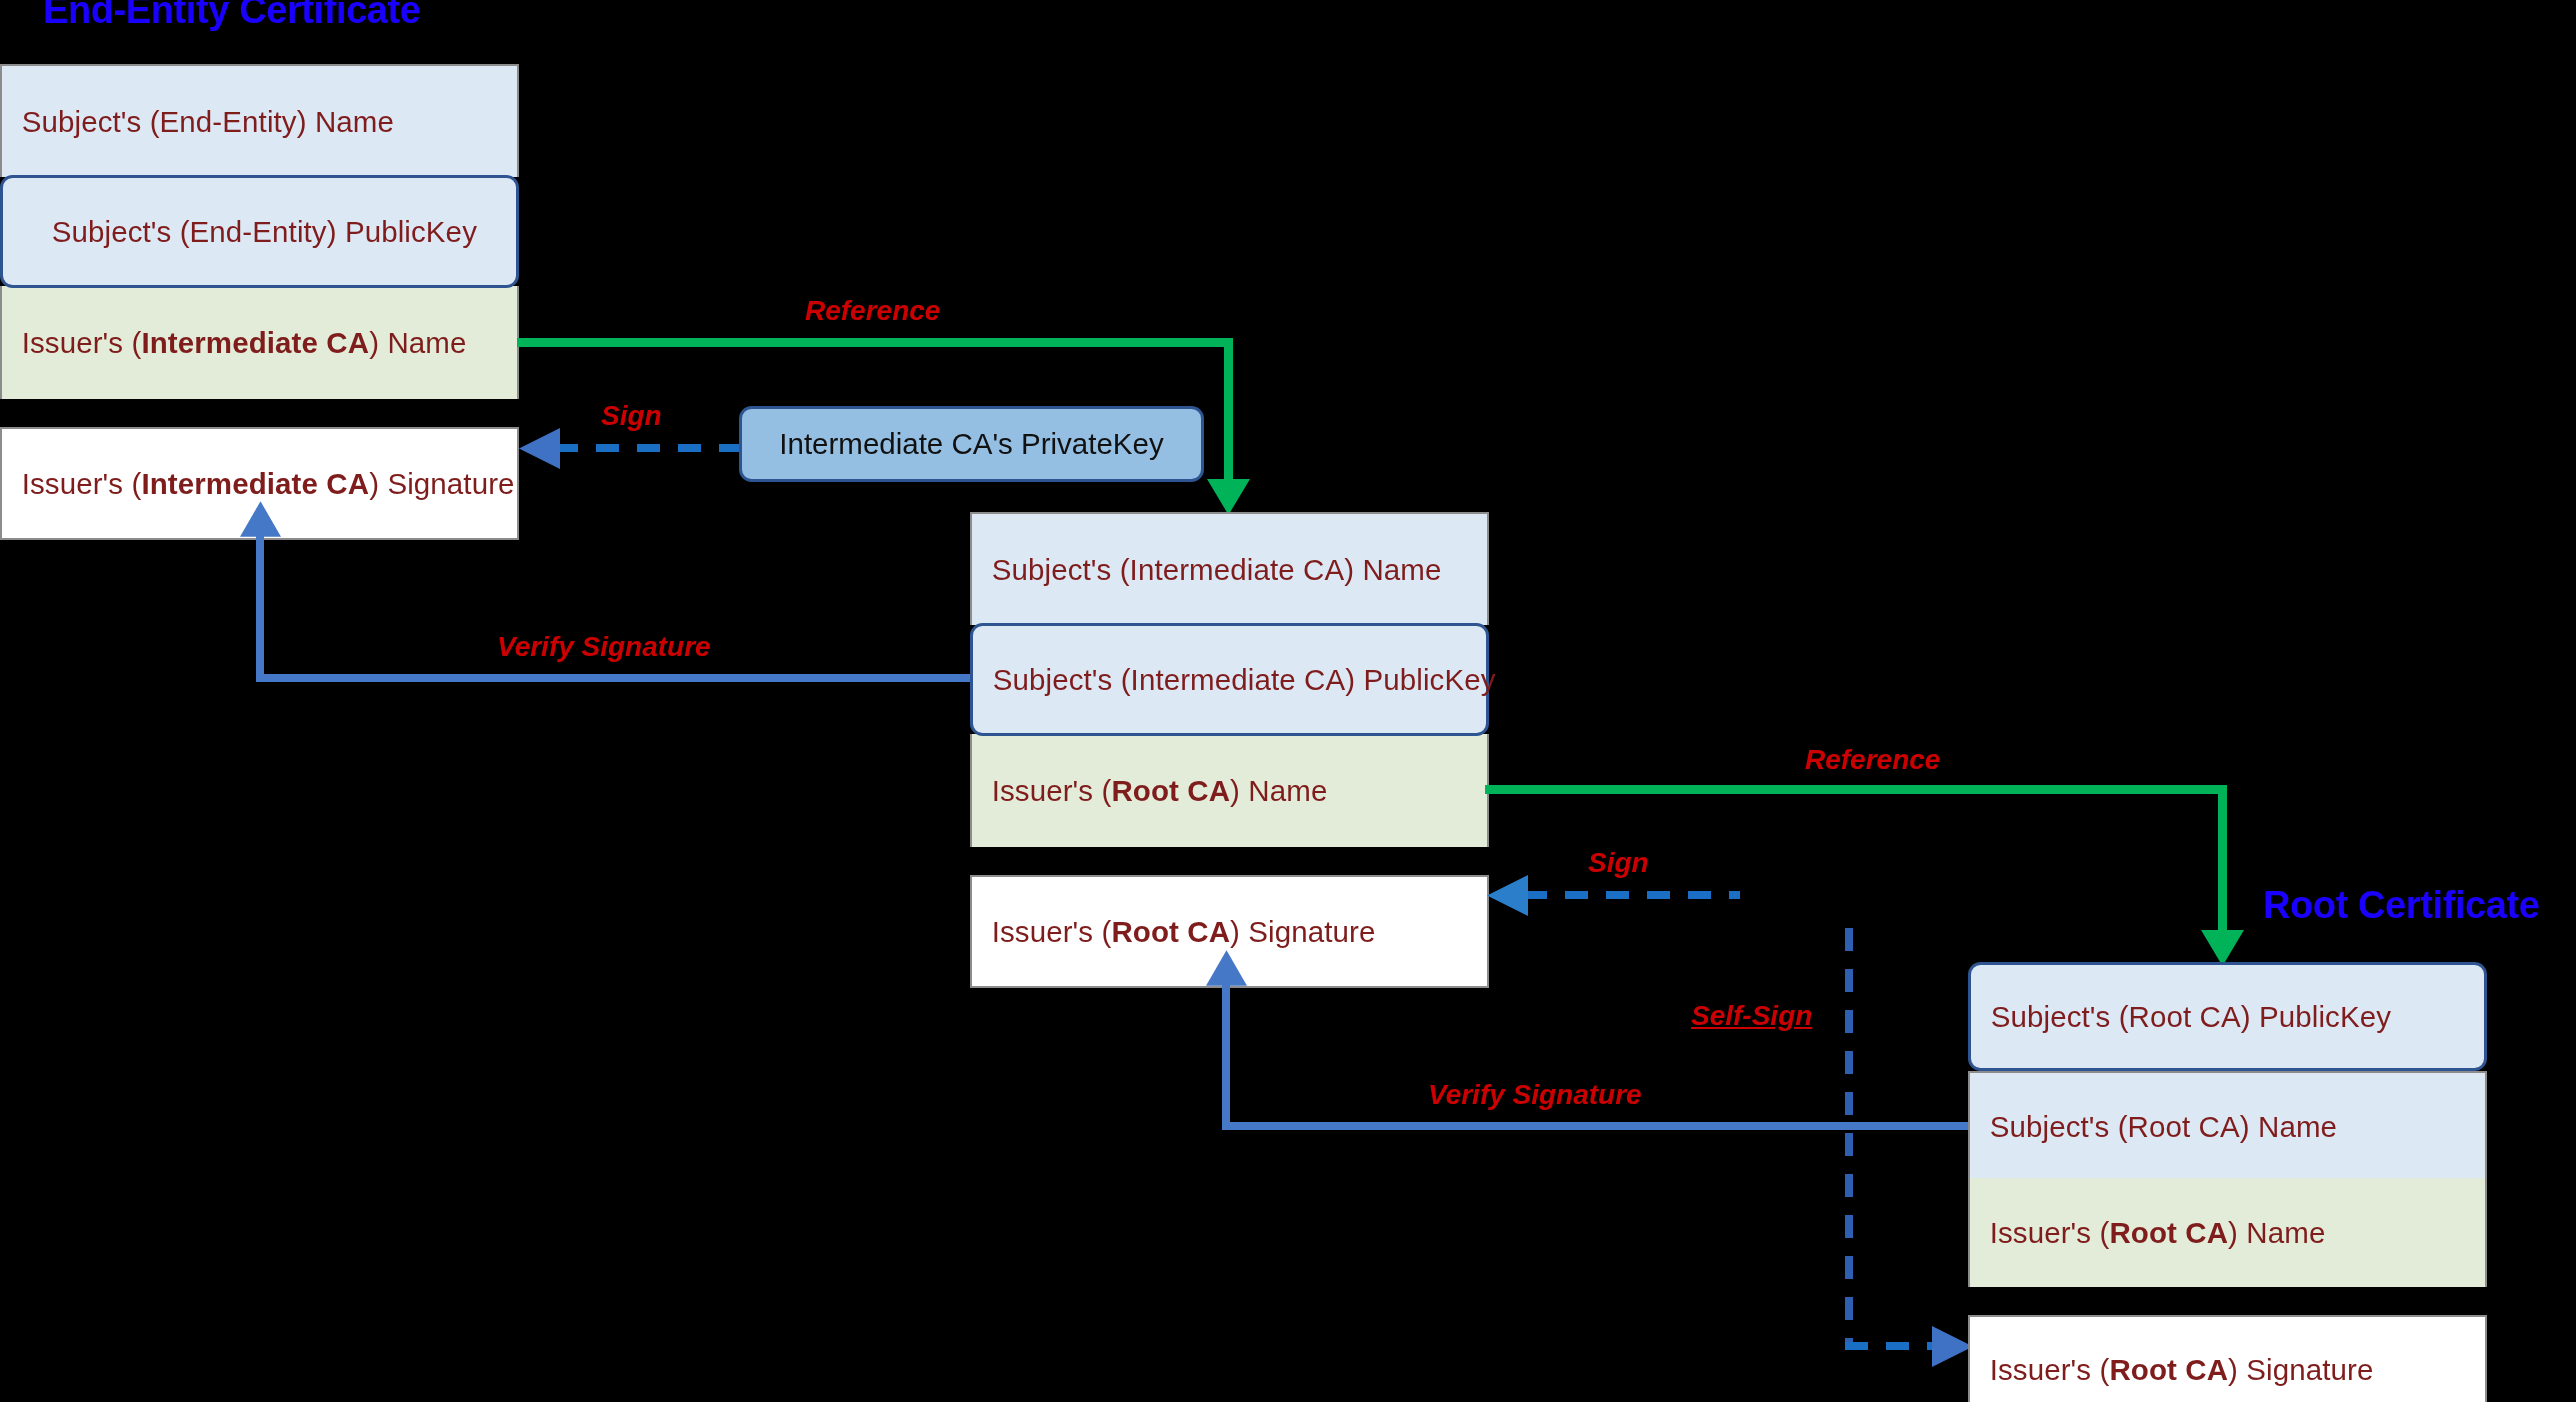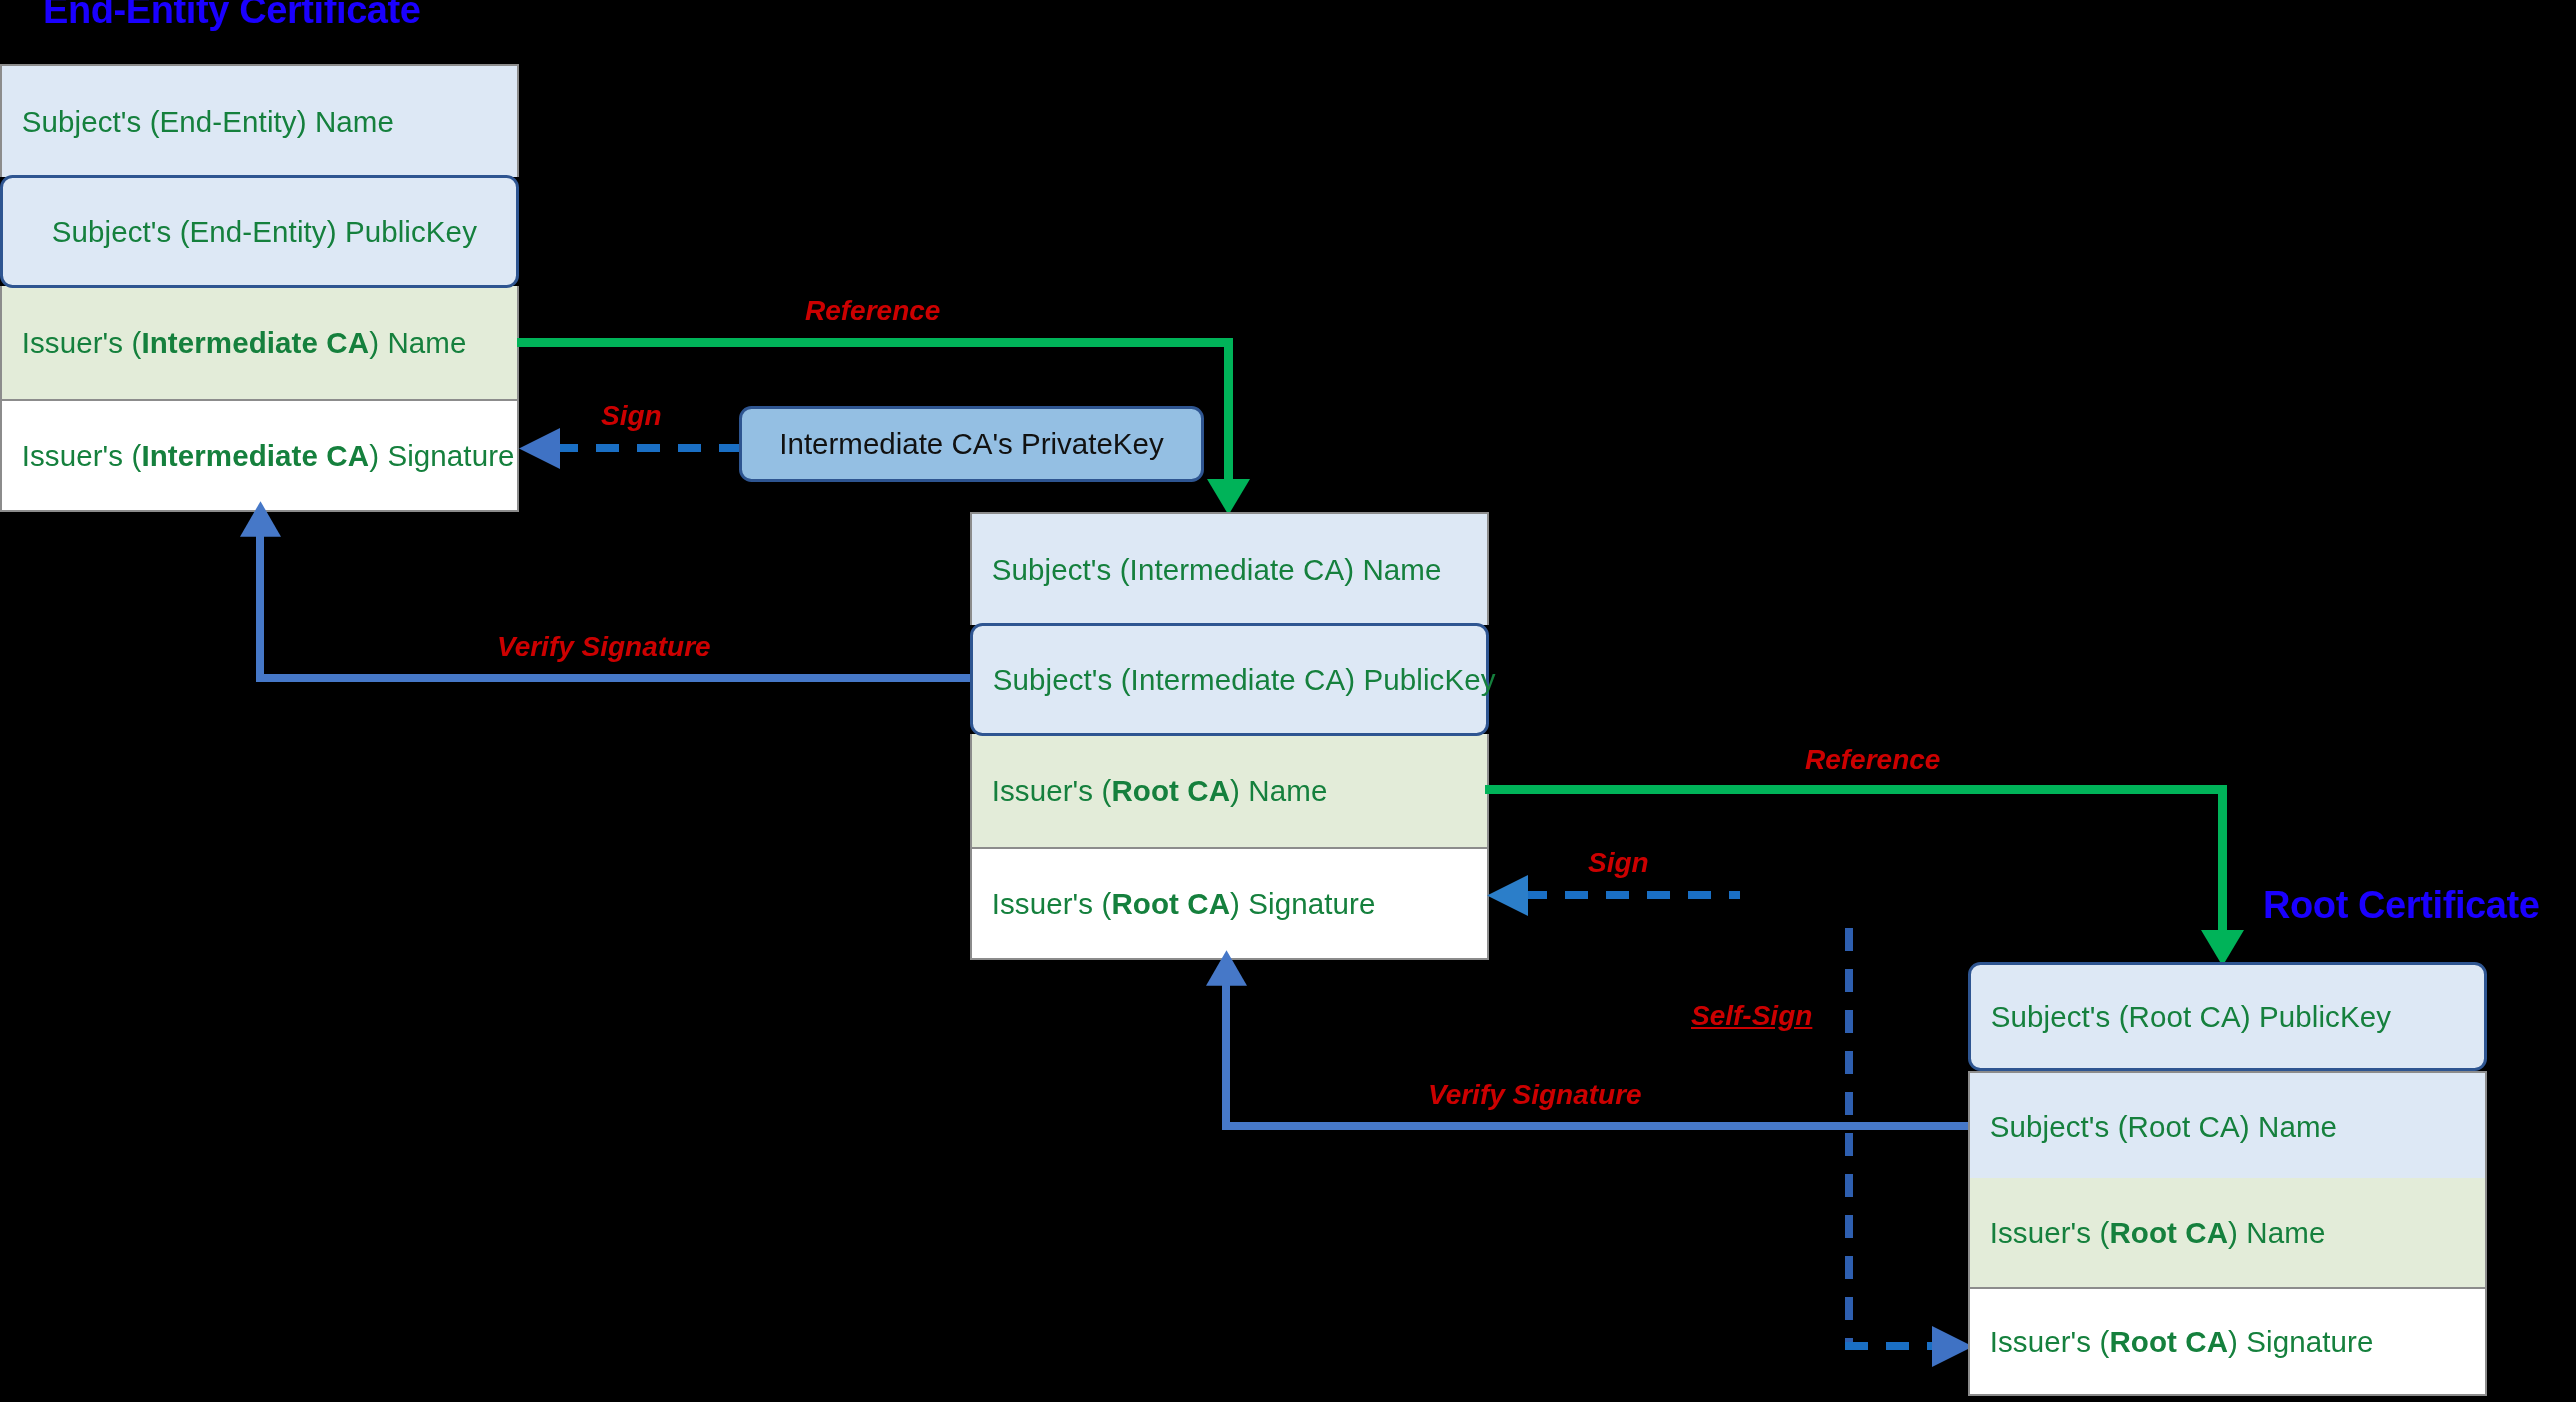--- a/index.html
+++ b/index.html
@@ -19,21 +19,21 @@
   .cert {
     position: absolute;
     box-sizing: border-box;
   }
   .cert-row {
     position: relative;
     box-sizing: border-box;
     display: flex;
     align-items: center;
     font-size: 29.5px;
-    color: #15803d;
+    color: #7f1d1d;
     letter-spacing: 0.1px;
     white-space: nowrap;
   }
   .cert-row .rowtext {
     padding-left: 19.7px;
   }
   .row-name {
     background: #dde8f5;
     border: 2.7px solid #8c8c8c;
     border-bottom: none;
@@ -47,20 +47,21 @@
   .row-issuer-name {
     background: #e3ecd9;
     border: 2.7px solid #8c8c8c;
     border-top: none;
     border-bottom: none;
   }
   .row-issuer-sig {
     background: #ffffff;
     border: 2.7px solid #8c8c8c;
     border-top: 2.7px solid #8c8c8c;
+    margin-top: 28px;
   }
   .rowtext b { font-weight: bold; }
 
   
   .privkey {
     position: absolute;
     box-sizing: border-box;
     background: #94bfe3;
     border: 3.6px solid #2e5591;
     border-radius: 12.5px;

